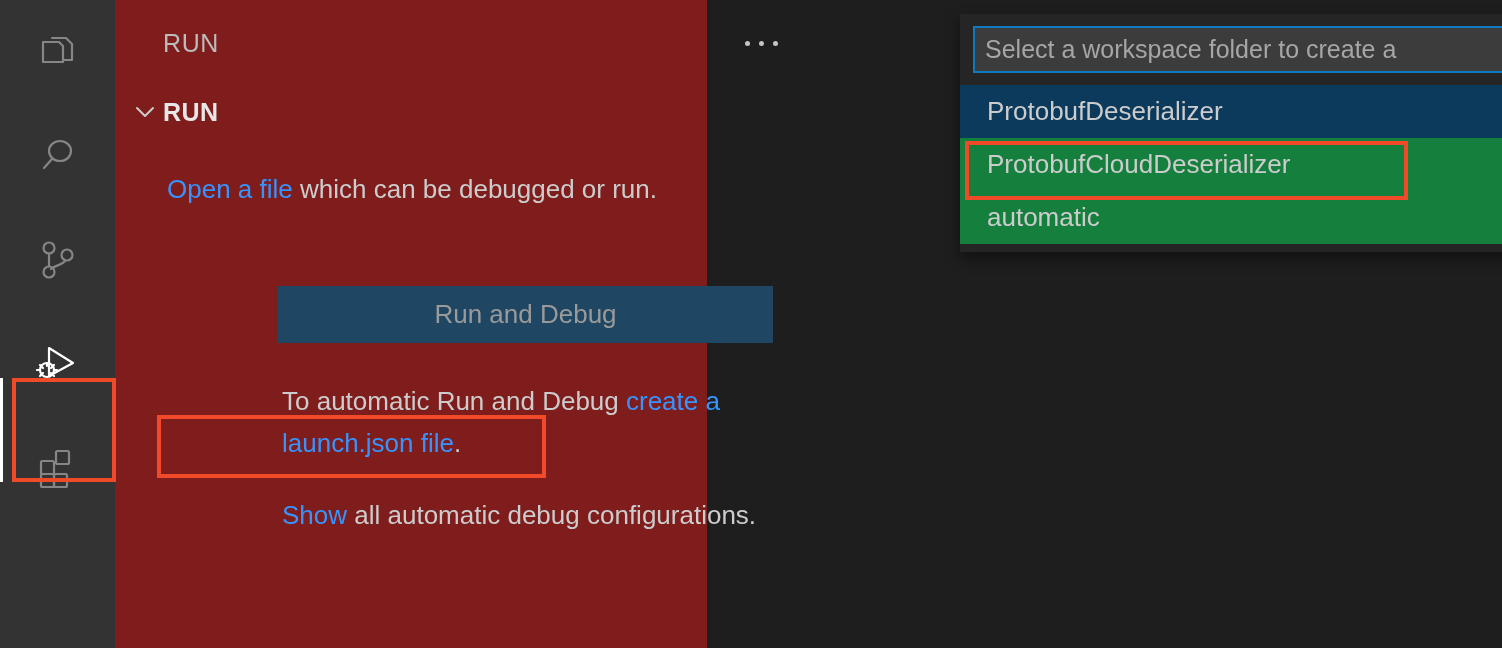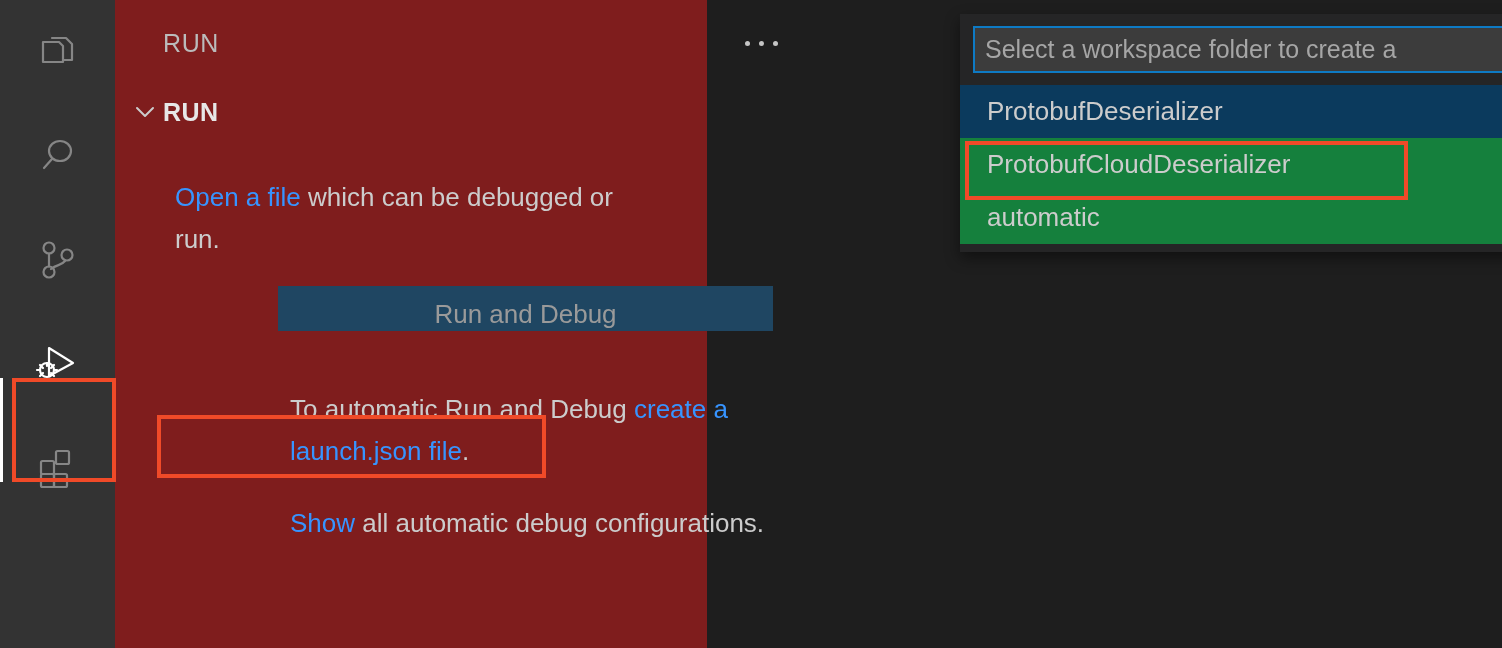--- a/index.html
+++ b/index.html
@@ -118,31 +118,31 @@
 
   #welcome-body {
     position: absolute;
     left: 48px; top: 164px;
     width: 510px;
   }
   .welcome-para {
     font-size: 26px;
     line-height: 42px;
     color: #cccccc;
-    margin: 12px;
+    margin: 4px;
   }
   .welcome-link {
     color: #3794ff;
     cursor: pointer;
   }
 
   #run-debug-button {
     position: absolute;
     left: 163px; top: 286px;
-    width: 495px; height: 45px;
+    width: 495px; height: 57px;
     background: #1f4662;
     border: none;
     color: #9a9a9a;
     font-size: 26px;
     font-family: "Liberation Sans", sans-serif;
     text-align: center;
     line-height: 57px;
     padding: 0;
   }
 

